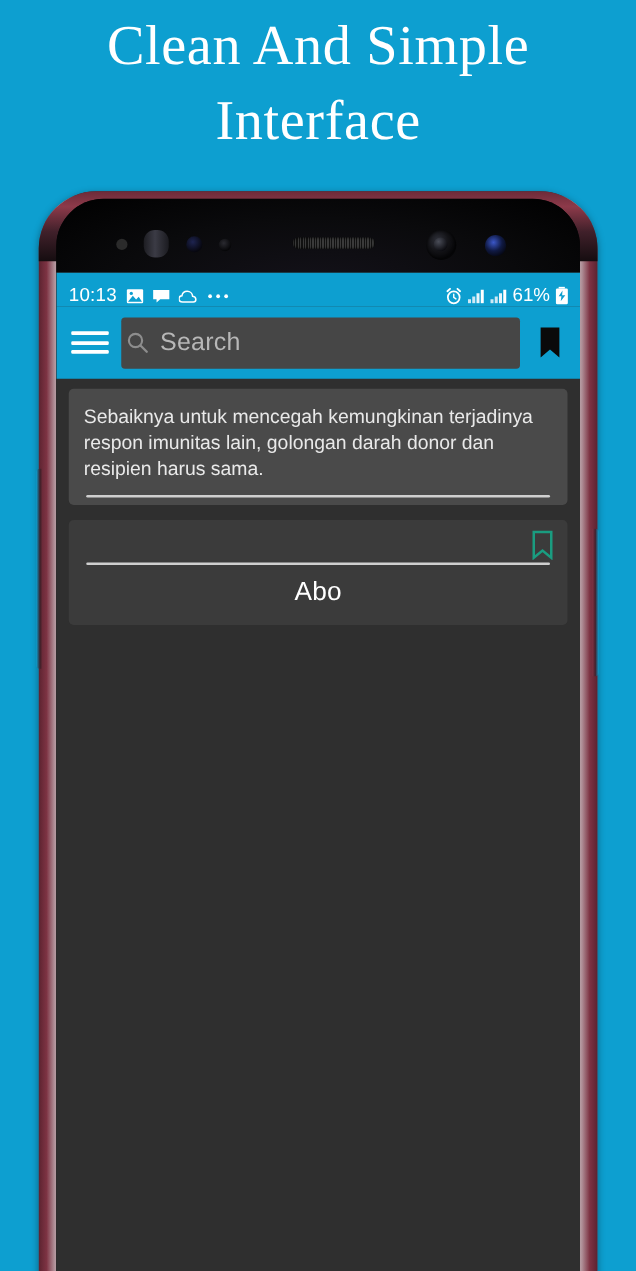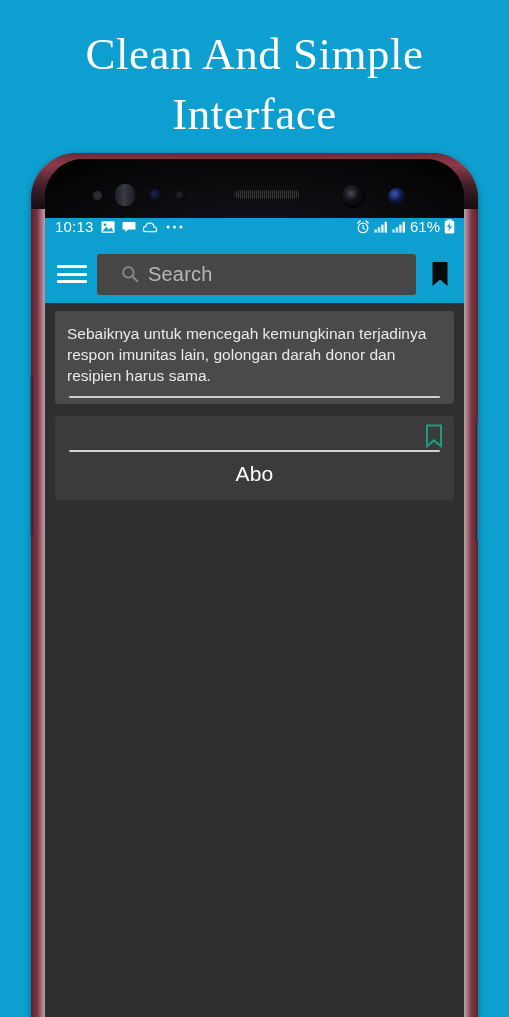--- a/index.html
+++ b/index.html
@@ -11,21 +11,21 @@
     height: 1017px;
     overflow: hidden;
     background: #0d9fd0;
     font-family: "Liberation Sans", sans-serif;
     position: relative;
   }
 
   
   .promo-title {
     position: absolute;
-    top: 24px;
+    top: 6px;
     left: 0;
     width: 509px;
     text-align: center;
     color: #ffffff;
     font-family: "Liberation Serif", "DejaVu Serif", serif;
     font-size: 45px;
     line-height: 60px;
     font-weight: 400;
     letter-spacing: 0.5px;
     white-space: pre-line;
@@ -131,21 +131,21 @@
     bottom: 0;
     background: #2f2f2f;
     overflow: hidden;
   }
 
   
   .status-bar {
     height: 27px;
     background: #0d9fd0;
     display: flex;
-    align-items: flex-start;
+    align-items: flex-end;
     padding: 0 9px 0 10px;
     color: #ffffff;
     font-size: 14px;
   }
   .status-left { display: flex; align-items: center; gap: 7px; flex: 1; }
   .status-right { display: flex; align-items: center; gap: 4px; }
   .status-clock { font-size: 15px; letter-spacing: 0.2px; }
   .sb-ico { display: inline-flex; align-items: center; }
   .sb-pct { font-size: 15px; }
 
@@ -166,21 +166,21 @@
     cursor: pointer;
   }
   .hamburger i { display: block; height: 3px; background: #ffffff; border-radius: 1px; }
   .search-box {
     flex: 1;
     height: 41px;
     background: #464646;
     border-radius: 3px;
     display: flex;
     align-items: center;
-    padding: 0 24px;
+    padding: 0 4px;
     gap: 9px;
   }
   .search-placeholder {
     color: #b7b7b7;
     font-size: 20px;
     letter-spacing: 0.2px;
   }
   .appbar-bookmark { width: 28px; height: 30px; display: flex; align-items: center; justify-content: center; cursor: pointer; }
 
   

